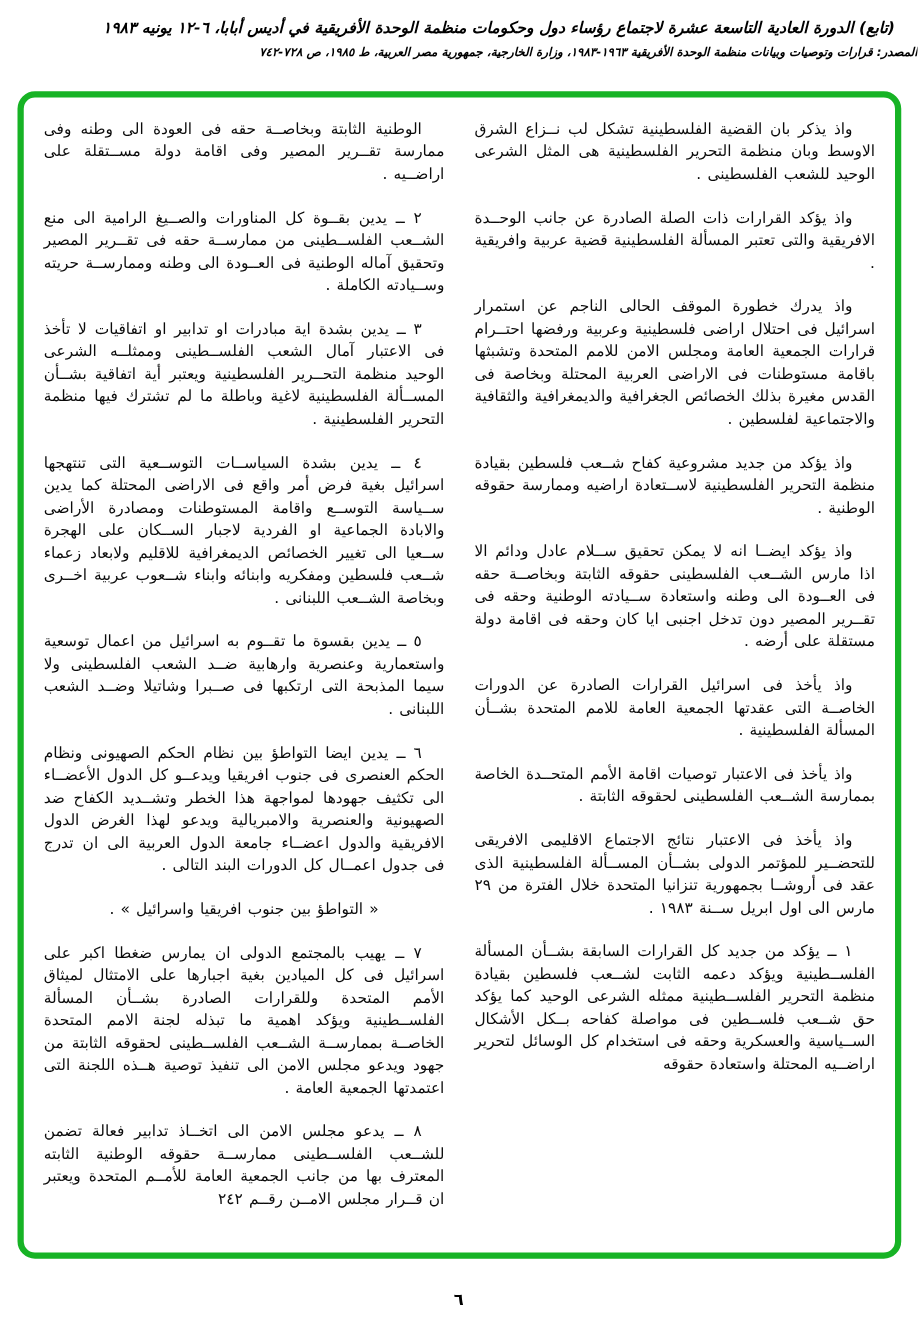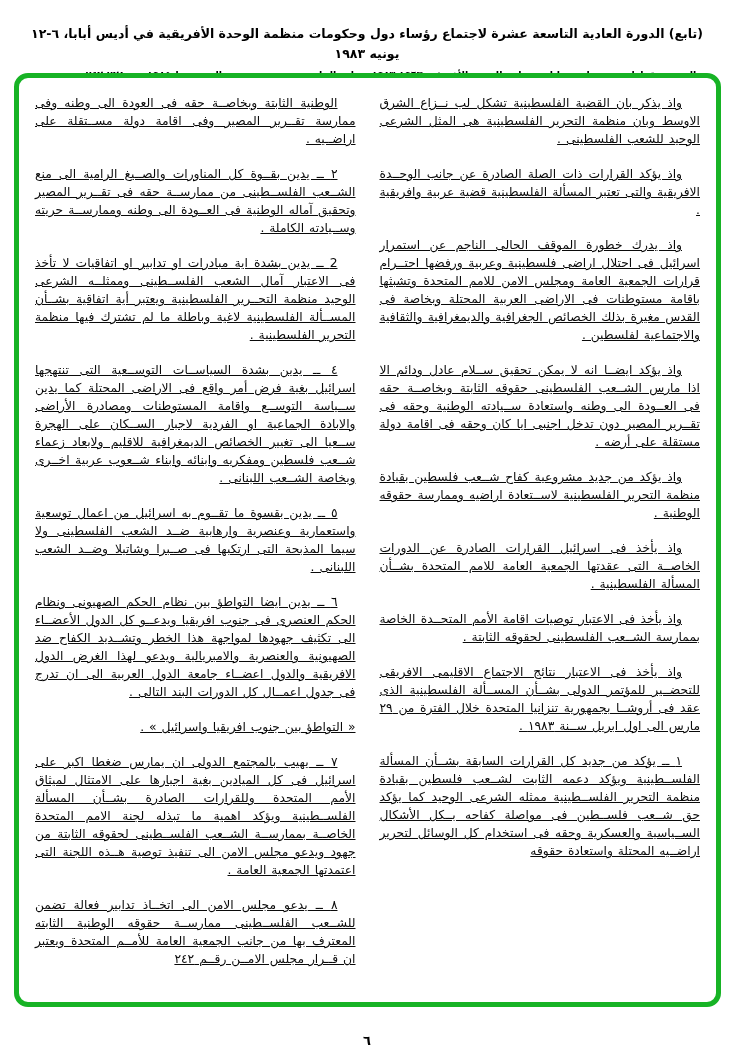--- a/index.html
+++ b/index.html
@@ -5,22 +5,23 @@
   * { margin: 0; padding: 0; box-sizing: border-box; }
   html, body { width: 734px; height: 1060px; background: #ffffff; overflow: hidden; }
   body {
     position: relative;
     font-family: "DejaVu Sans", sans-serif;
     color: #0a0a0a;
     direction: rtl;
   }
   .page-header {
     position: absolute;
-    top: 24px; left: 0; right: 0;
-    text-align: center;
+    top: 12px; left: 0; right: 0;
+    text-align: right;
+    font-style: italic;
   }
   .header-title {
     font-size: 12.5px;
     font-weight: bold;
     letter-spacing: 0;
     line-height: 1.6;
     padding: 0 18px;
     color: #000;
   }
   .header-source {
@@ -44,31 +45,31 @@
   .columns {
     display: flex;
     flex-direction: row; 
     gap: 24px;
     padding: 16px 16px 10px 16px;
     height: 100%;
   }
   .col {
     flex: 1 1 0;
     min-width: 0;
-    text-decoration: underline;
   }
   .col p {
     font-size: 12.3px;
     line-height: 18px;
     text-align: justify;
     text-indent: 18px;
     margin-bottom: 17px;
     word-spacing: 1px;
   }
   .col p.quote-line {
+    text-align: center;
     text-indent: 0;
   }
   .col p:last-child { margin-bottom: 0; }
   .page-number {
     position: absolute;
     bottom: 12px;
     left: 0; right: 0;
     text-align: center;
     font-size: 13px;
     font-weight: bold;
@@ -83,32 +84,32 @@
   <div class="header-source">المصدر: قرارات وتوصيات وبيانات منظمة الوحدة الأفريقية ١٩٦٣-١٩٨٣، وزارة الخارجية، جمهورية مصر العربية، ط ١٩٨٥، ص ٧٢٨-٧٤٢</div>
 </header>
 
 <section class="frame">
   <div class="columns">
 
     <article class="col">
       <p>واذ يذكر بان القضية الفلسطينية تشكل لب نــزاع الشرق الاوسط وبان منظمة التحرير الفلسطينية هى المثل الشرعى الوحيد للشعب الفلسطينى .</p>
       <p>واذ يؤكد القرارات ذات الصلة الصادرة عن جانب الوحــدة الافريقية والتى تعتبر المسألة الفلسطينية قضية عربية وافريقية .</p>
       <p>واذ يدرك خطورة الموقف الحالى الناجم عن استمرار اسرائيل فى احتلال اراضى فلسطينية وعربية ورفضها احتــرام قرارات الجمعية العامة ومجلس الامن للامم المتحدة وتشبثها باقامة مستوطنات فى الاراضى العربية المحتلة وبخاصة فى القدس مغيرة بذلك الخصائص الجغرافية والديمغرافية والثقافية والاجتماعية لفلسطين .</p>
+      <p>واذ يؤكد من جديد مشروعية كفاح شــعب فلسطين بقيادة منظمة التحرير الفلسطينية لاســتعادة اراضيه وممارسة حقوقه الوطنية .</p>
       <p>واذ يؤكد ايضــا انه لا يمكن تحقيق ســلام عادل ودائم الا اذا مارس الشــعب الفلسطينى حقوقه الثابتة وبخاصــة حقه فى العــودة الى وطنه واستعادة ســيادته الوطنية وحقه فى تقــرير المصير دون تدخل اجنبى ايا كان وحقه فى اقامة دولة مستقلة على أرضه .</p>
-      <p>واذ يؤكد من جديد مشروعية كفاح شــعب فلسطين بقيادة منظمة التحرير الفلسطينية لاســتعادة اراضيه وممارسة حقوقه الوطنية .</p>
       <p>واذ يأخذ فى اسرائيل القرارات الصادرة عن الدورات الخاصــة التى عقدتها الجمعية العامة للامم المتحدة بشــأن المسألة الفلسطينية .</p>
       <p>واذ يأخذ فى الاعتبار توصيات اقامة الأمم المتحــدة الخاصة بممارسة الشــعب الفلسطينى لحقوقه الثابتة .</p>
       <p>واذ يأخذ فى الاعتبار نتائج الاجتماع الاقليمى الافريقى للتحضــير للمؤتمر الدولى بشــأن المســألة الفلسطينية الذى عقد فى أروشــا بجمهورية تنزانيا المتحدة خلال الفترة من ٢٩ مارس الى اول ابريل ســنة ١٩٨٣ .</p>
       <p>١ ــ يؤكد من جديد كل القرارات السابقة بشــأن المسألة الفلســطينية ويؤكد دعمه الثابت لشــعب فلسطين بقيادة منظمة التحرير الفلســطينية ممثله الشرعى الوحيد كما يؤكد حق شــعب فلســطين فى مواصلة كفاحه بــكل الأشكال الســياسية والعسكرية وحقه فى استخدام كل الوسائل لتحرير اراضــيه المحتلة واستعادة حقوقه</p>
     </article>
 
     <article class="col">
       <p>الوطنية الثابتة وبخاصــة حقه فى العودة الى وطنه وفى ممارسة تقــرير المصير وفى اقامة دولة مســتقلة على اراضــيه .</p>
       <p>٢ ــ يدين بقــوة كل المناورات والصــيغ الرامية الى منع الشــعب الفلســطينى من ممارســة حقه فى تقــرير المصير وتحقيق آماله الوطنية فى العــودة الى وطنه وممارســة حريته وســيادته الكاملة .</p>
-      <p>2 ــ يدين بشدة اية مبادرات او تدابير او اتفاقيات لا تأخذ فى الاعتبار آمال الشعب الفلســطينى وممثلــه الشرعى الوحيد منظمة التحــرير الفلسطينية ويعتبر أية اتفاقية بشــأن المســألة الفلسطينية لاغية وباطلة ما لم تشترك فيها منظمة التحرير الفلسطينية .</p>
+      <p>٣ ــ يدين بشدة اية مبادرات او تدابير او اتفاقيات لا تأخذ فى الاعتبار آمال الشعب الفلســطينى وممثلــه الشرعى الوحيد منظمة التحــرير الفلسطينية ويعتبر أية اتفاقية بشــأن المســألة الفلسطينية لاغية وباطلة ما لم تشترك فيها منظمة التحرير الفلسطينية .</p>
       <p>٤ ــ يدين بشدة السياســات التوســعية التى تنتهجها اسرائيل بغية فرض أمر واقع فى الاراضى المحتلة كما يدين ســياسة التوســع واقامة المستوطنات ومصادرة الأراضى والابادة الجماعية او الفردية لاجبار الســكان على الهجرة ســعيا الى تغيير الخصائص الديمغرافية للاقليم ولابعاد زعماء شــعب فلسطين ومفكريه وابنائه وابناء شــعوب عربية اخــرى وبخاصة الشــعب اللبنانى .</p>
       <p>٥ ــ يدين بقسوة ما تقــوم به اسرائيل من اعمال توسعية واستعمارية وعنصرية وارهابية ضــد الشعب الفلسطينى ولا سيما المذبحة التى ارتكبها فى صــبرا وشاتيلا وضــد الشعب اللبنانى .</p>
       <p>٦ ــ يدين ايضا التواطؤ بين نظام الحكم الصهيونى ونظام الحكم العنصرى فى جنوب افريقيا ويدعــو كل الدول الأعضــاء الى تكثيف جهودها لمواجهة هذا الخطر وتشــديد الكفاح ضد الصهيونية والعنصرية والامبريالية ويدعو لهذا الغرض الدول الافريقية والدول اعضــاء جامعة الدول العربية الى ان تدرج فى جدول اعمــال كل الدورات البند التالى .</p>
       <p class="quote-line">« التواطؤ بين جنوب افريقيا واسرائيل » .</p>
       <p>٧ ــ يهيب بالمجتمع الدولى ان يمارس ضغطا اكبر على اسرائيل فى كل الميادين بغية اجبارها على الامتثال لميثاق الأمم المتحدة وللقرارات الصادرة بشــأن المسألة الفلســطينية ويؤكد اهمية ما تبذله لجنة الامم المتحدة الخاصــة بممارســة الشــعب الفلســطينى لحقوقه الثابتة من جهود ويدعو مجلس الامن الى تنفيذ توصية هــذه اللجنة التى اعتمدتها الجمعية العامة .</p>
       <p>٨ ــ يدعو مجلس الامن الى اتخــاذ تدابير فعالة تضمن للشــعب الفلســطينى ممارســة حقوقه الوطنية الثابته المعترف بها من جانب الجمعية العامة للأمــم المتحدة ويعتبر ان قــرار مجلس الامــن رقــم ٢٤٢</p>
     </article>
 
   </div>
 </section>

